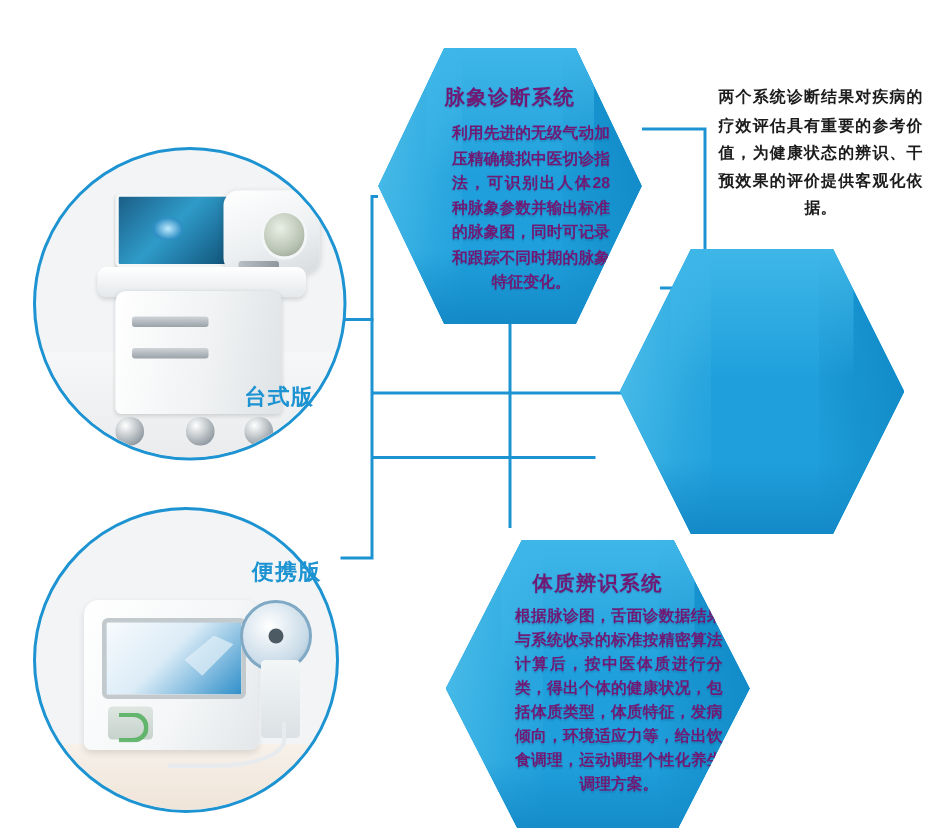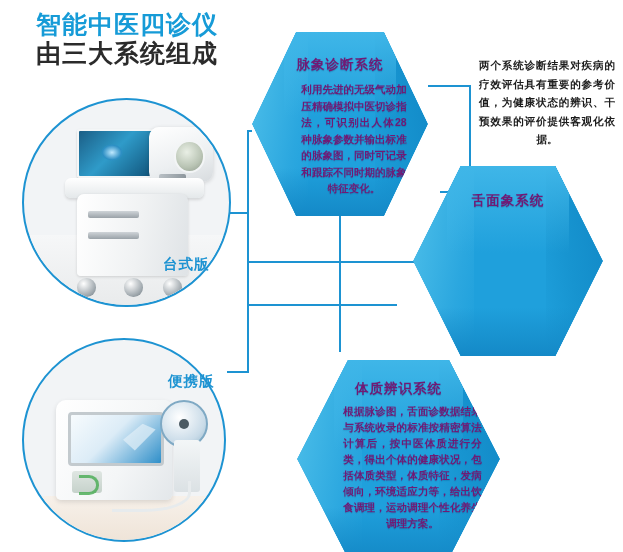--- a/index.html
+++ b/index.html
@@ -163,24 +163,20 @@
     position:absolute;left:479px;top:56px;width:136px;
     font-size:10.6px;line-height:1.75;color:#1c1c1c;font-weight:bold;
     text-align:justify;text-align-last:center;
   }
 </style>
 </head>
 <body>
 
 <div id="stage">
 
-  <div class="title-block">
-    <div class="title-line1">智能中医四诊仪</div>
-    <div class="title-line2">由三大系统组成</div>
-  </div>
 
   <svg id="connectors" viewBox="0 0 623 552">
 
     <path d="M227 213 L248 213 L248 131 L252 131" fill="none" stroke="#1D93D2" stroke-width="2"></path>
 
     <path d="M227 213 L248 213 L248 372 L227 372" fill="none" stroke="#1D93D2" stroke-width="2"></path>
 
     <path d="M248 262 L415 262" fill="none" stroke="#1D93D2" stroke-width="2"></path>
 
     <path d="M248 305 L397 305" fill="none" stroke="#1D93D2" stroke-width="2"></path>
@@ -240,21 +236,20 @@
 
   <div class="hex" id="hex-tongue">
     <div class="facets">
       <div class="f-base"></div>
       <div class="f-left"></div>
       <div class="f-right"></div>
       <div class="f-topglow"></div>
       <div class="f-bottom"></div>
     </div>
     <div class="hex-content">
-      <div class="hex-title">舌面象系统</div>
     </div>
   </div>
 
   <div class="hex" id="hex-constitution">
     <div class="facets">
       <div class="f-base"></div>
       <div class="f-left"></div>
       <div class="f-right"></div>
       <div class="f-topglow"></div>
       <div class="f-bottom"></div>

